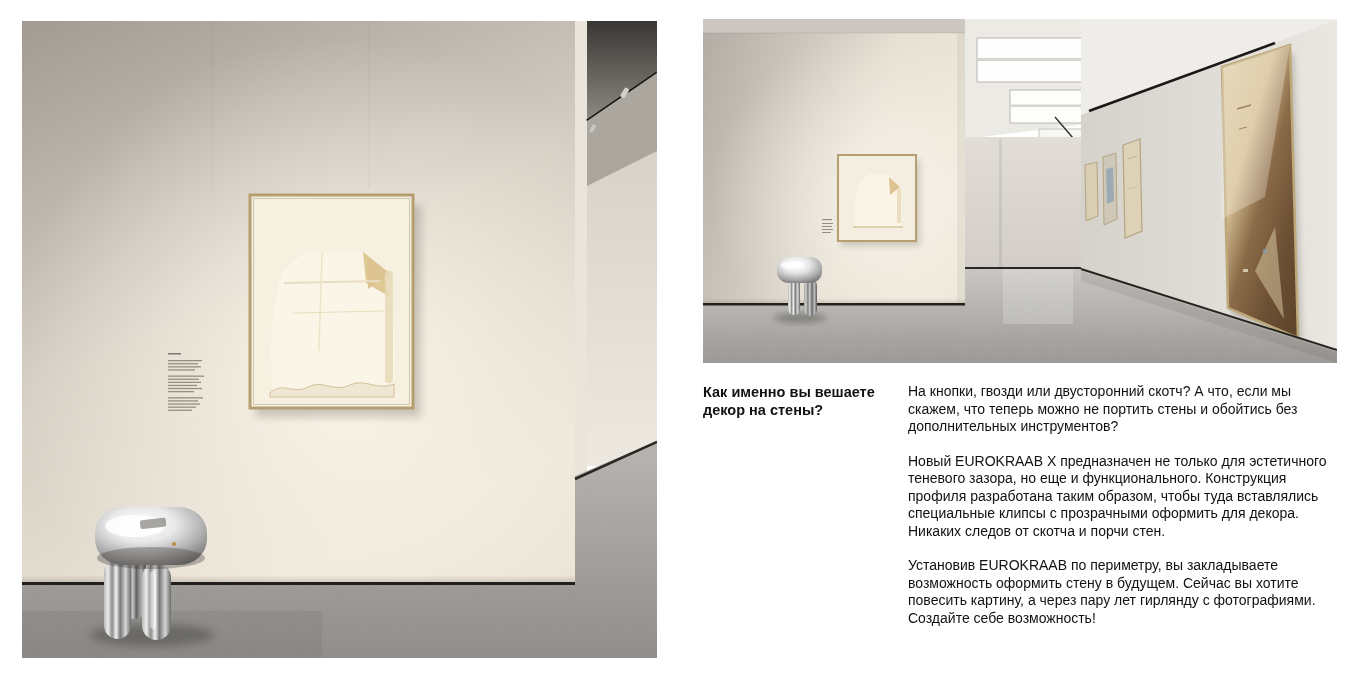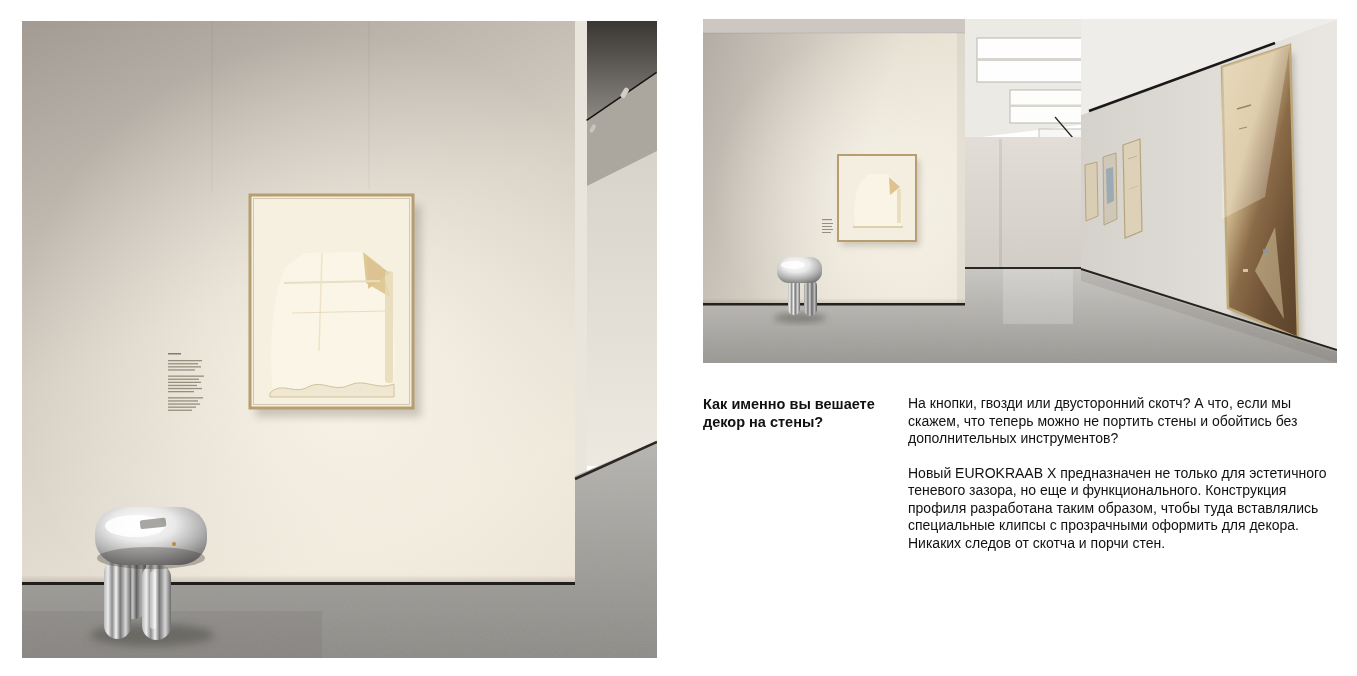--- a/index.html
+++ b/index.html
@@ -1,21 +1,21 @@
 <!DOCTYPE html>
 <html lang="ru"><head>
 <meta charset="utf-8">
 <style>
   html,body{margin:0;padding:0;background:#ffffff;}
   .page{position:relative;width:1357px;height:676px;background:#ffffff;overflow:hidden;
         font-family:"Liberation Sans",sans-serif;}
   .img-wrap{position:absolute;display:block;line-height:0;}
   .img-left{left:22px;top:21px;width:635px;height:637px;}
   .img-right{left:703px;top:19px;width:634px;height:344px;}
-  .qa{position:absolute;left:703px;top:395px;width:634px;display:flex;color:#111;}
+  .qa{position:absolute;left:703px;top:383px;width:634px;display:flex;color:#111;}
   .qa-question{width:196px;flex:0 0 196px;font-size:14.5px;line-height:18px;font-weight:bold;margin:0;}
   .qa-answer{margin-left:9px;width:424px;font-size:14px;line-height:17.5px;}
   .qa-answer p{margin:0 4px 17px 0;}
   .qa-answer p:last-child{margin-bottom:0;}
 </style>
 </head>
 <body>
 
 <div class="page">
 
@@ -312,16 +312,17 @@
       <ellipse cx="90" cy="246" rx="12" ry="4" fill="#ffffff" opacity="0.8"></ellipse>
     </g>
   </svg>
   </span>
 
   <div class="qa">
     <p class="qa-question">Как именно вы вешаете декор на стены?</p>
     <div class="qa-answer">
       <p>На кнопки, гвозди или двусторонний скотч? А что, если мы скажем, что теперь можно не портить стены и обойтись без дополнительных инструментов?</p>
       <p>Новый EUROKRAAB X предназначен не только для эстетичного теневого зазора, но еще и функционального. Конструкция профиля разработана таким образом, чтобы туда вставлялись специальные клипсы с прозрачными оформить для декора. Никаких следов от скотча и порчи стен.</p>
+      <p>Установив EUROKRAAB по периметру, вы закладываете возможность оформить стену в будущем. Сейчас вы хотите повесить картину, а через пару лет гирлянду с фотографиями. Создайте себе возможность!</p>
     </div>
   </div>
 
 </div>
 
 </body></html>

